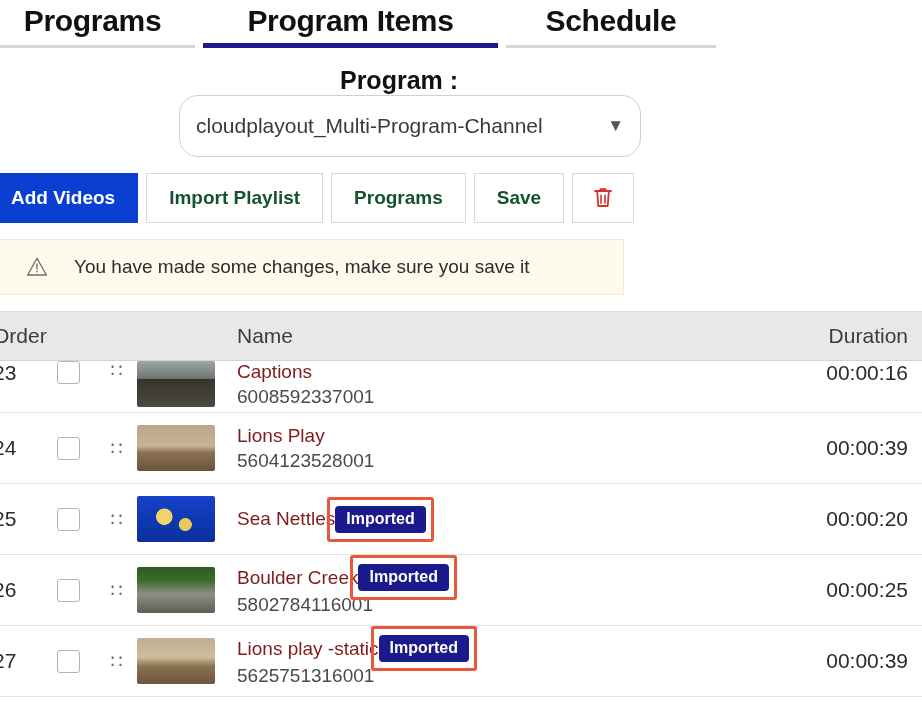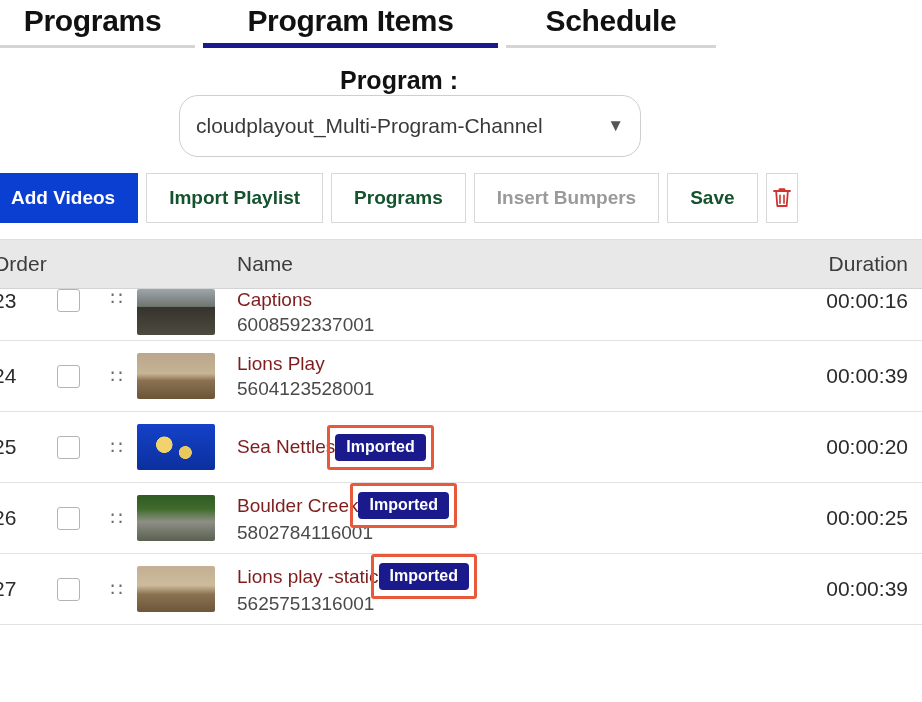--- a/index.html
+++ b/index.html
@@ -306,32 +306,41 @@
     <div class="program-select">
       <div class="value">cloudplayout_Multi-Program-Channel</div>
       <div class="caret">▼</div>
     </div>
   </div>
 
   <div class="toolbar">
     <div class="btn primary">Add Videos</div>
     <div class="btn outline">Import Playlist</div>
     <div class="btn outline">Programs</div>
-    <div class="btn outline disabled">Insert Bumpers</div>
     <div class="btn outline">Save</div>
     <div class="btn icon-btn">
       <svg width="22" height="24" viewBox="0 0 22 24" aria-hidden="true">
         <path d="M3 5h16" stroke="#d0342c" stroke-width="1.8" fill="none" stroke-linecap="round"></path>
         <path d="M8.5 5V3.2h5V5" stroke="#d0342c" stroke-width="1.8" fill="none" stroke-linejoin="round"></path>
         <path d="M5.2 5.8l1.1 14.2h9.4l1.1-14.2" stroke="#d0342c" stroke-width="1.8" fill="none" stroke-linejoin="round"></path>
         <path d="M9 9.3v8M13 9.3v8" stroke="#d0342c" stroke-width="1.6" fill="none" stroke-linecap="round"></path>
       </svg>
     </div>
   </div>
 
+  <div class="alert">
+    <span class="warn-icon">
+      <svg width="22" height="22" viewBox="0 0 22 22" aria-hidden="true">
+        <path d="M11 2.2L20.4 19H1.6L11 2.2z" fill="none" stroke="#6b6b6b" stroke-width="1.3" stroke-linejoin="round"></path>
+        <path d="M11 8v5" stroke="#6b6b6b" stroke-width="1.3" stroke-linecap="round"></path>
+        <circle cx="11" cy="15.6" r="0.85" fill="#6b6b6b"></circle>
+      </svg>
+    </span>
+    <span class="alert-text">You have made some changes, make sure you save it</span>
+  </div>
 
   <div class="table-wrap">
     <div class="thead">
       <div class="col-order">Order</div>
       <div class="col-check"></div>
       <div class="col-drag"></div>
       <div class="col-thumb"></div>
       <div class="col-name">Name</div>
       <div class="col-dur">Duration</div>
     </div>

